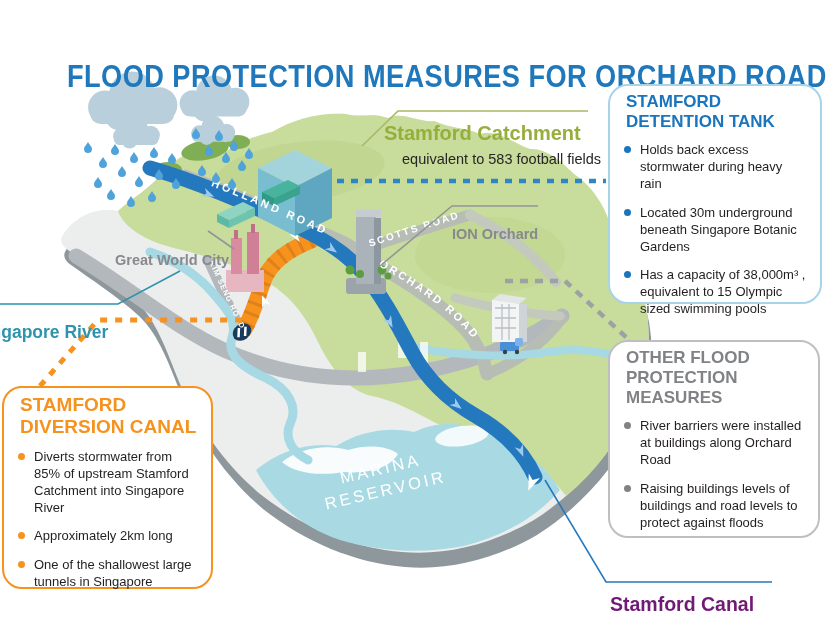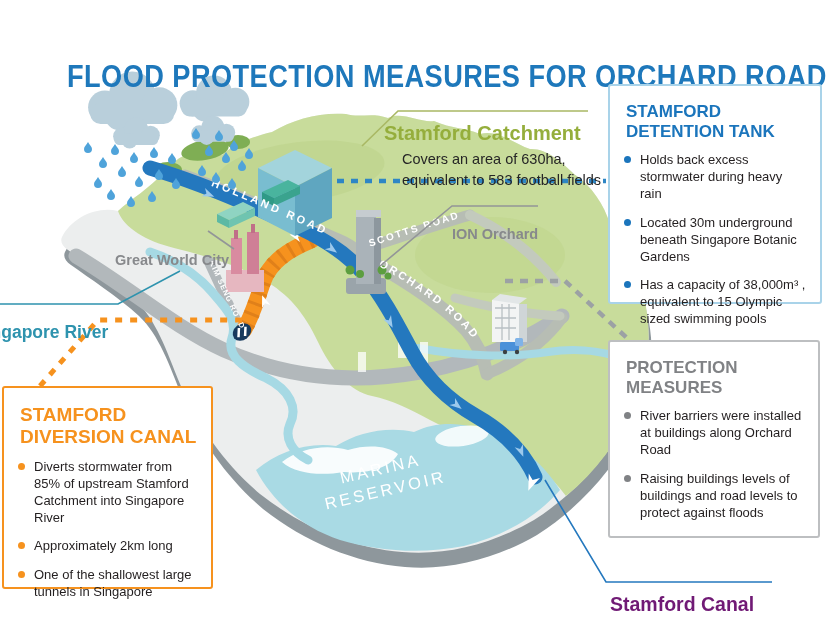--- a/index.html
+++ b/index.html
@@ -10,21 +10,21 @@
   #page-title{left:0;top:20px;width:830px;text-align:center;color:#1e78bb;font-weight:bold;font-size:32px;}
   #page-title .tin{display:inline-block;transform:scaleX(.85);letter-spacing:.5px;white-space:nowrap;}
   .maplabel{font-weight:bold;color:#87898c;}
   #lbl-catch-title{left:384px;top:84px;font-size:20px;font-weight:bold;color:#95ae3c;}
   #lbl-catch-desc{left:402px;top:111px;font-size:14.5px;line-height:1.42;color:#262626;}
   #lbl-catch-desc span{display:block;}
   #lbl-gwc{left:115px;top:214px;font-size:14.5px;}
   #lbl-ion{left:452px;top:188px;font-size:14.5px;}
   #lbl-river{left:-26px;top:284px;font-size:17.5px;font-weight:bold;color:#2e93ae;}
   #lbl-canal{left:610px;top:555px;font-size:19.5px;font-weight:bold;color:#701a75;}
-  .box{position:absolute;z-index:3;background:#fff;border:2px solid;border-radius:3px;padding:14px 14px;box-sizing:border-box;}
+  .box{position:absolute;z-index:3;background:#fff;border:2px solid;border-radius:20px;padding:4px 14px;box-sizing:border-box;}
   .box.blue{left:608px;top:84px;width:214px;height:220px;border-color:#a9d3e9;}
   .box.gray{left:608px;top:340px;width:212px;height:198px;border-color:#bdbfc1;}
   .box.orange{left:2px;top:386px;width:211px;height:203px;border-color:#f6921e;}
   .box-title{font-weight:bold;font-size:17px;line-height:1.18;margin:2px 0 9px 2px;}
   .box-title span{display:block;}
   .box.blue .box-title{color:#1b75bc;}
   .box.gray .box-title{color:#808285;}
   .box.orange .box-title{color:#f6921e;font-size:19px;}
   .bullet{display:flex;gap:9px;margin-bottom:11px;}
   .dot{flex:0 0 auto;width:7px;height:7px;border-radius:50%;margin-top:5px;}
@@ -224,21 +224,20 @@
         <use href="#drop" transform="translate(245,148)"></use>
   </g>
 </svg>
 
 <div class="overlay" id="page-title">
   <span class="tin">FLOOD PROTECTION MEASURES FOR ORCHARD ROAD</span>
 </div>
 
 <div class="overlay" id="lbl-catch-title">Stamford Catchment</div>
 <div class="overlay" id="lbl-catch-desc">
-  <span>Covers an area of 630ha,</span>
   <span>equivalent to 583 football fields</span>
 </div>
 <div class="overlay maplabel" id="lbl-gwc">Great World City</div>
 <div class="overlay maplabel" id="lbl-ion">ION Orchard</div>
 <div class="overlay" id="lbl-river">Singapore River</div>
 <div class="overlay" id="lbl-canal">Stamford Canal</div>
 
 <div class="box blue">
   <div class="box-title">
     <span>STAMFORD</span>
@@ -253,20 +252,21 @@
         <span class="btx">Located 30m underground beneath Singapore Botanic Gardens</span>
       </div>
   <div class="bullet">
         <span class="dot"></span>
         <span class="btx">Has a capacity of 38,000m³ , equivalent to 15 Olympic sized swimming pools</span>
       </div>
 </div>
 
 <div class="box gray">
   <div class="box-title">
+    <span>OTHER FLOOD</span>
     <span>PROTECTION MEASURES</span>
   </div>
   <div class="bullet">
         <span class="dot"></span>
         <span class="btx">River barriers were installed at buildings along Orchard Road</span>
       </div>
   <div class="bullet">
         <span class="dot"></span>
         <span class="btx">Raising buildings levels of buildings and road levels to protect against floods</span>
       </div>

